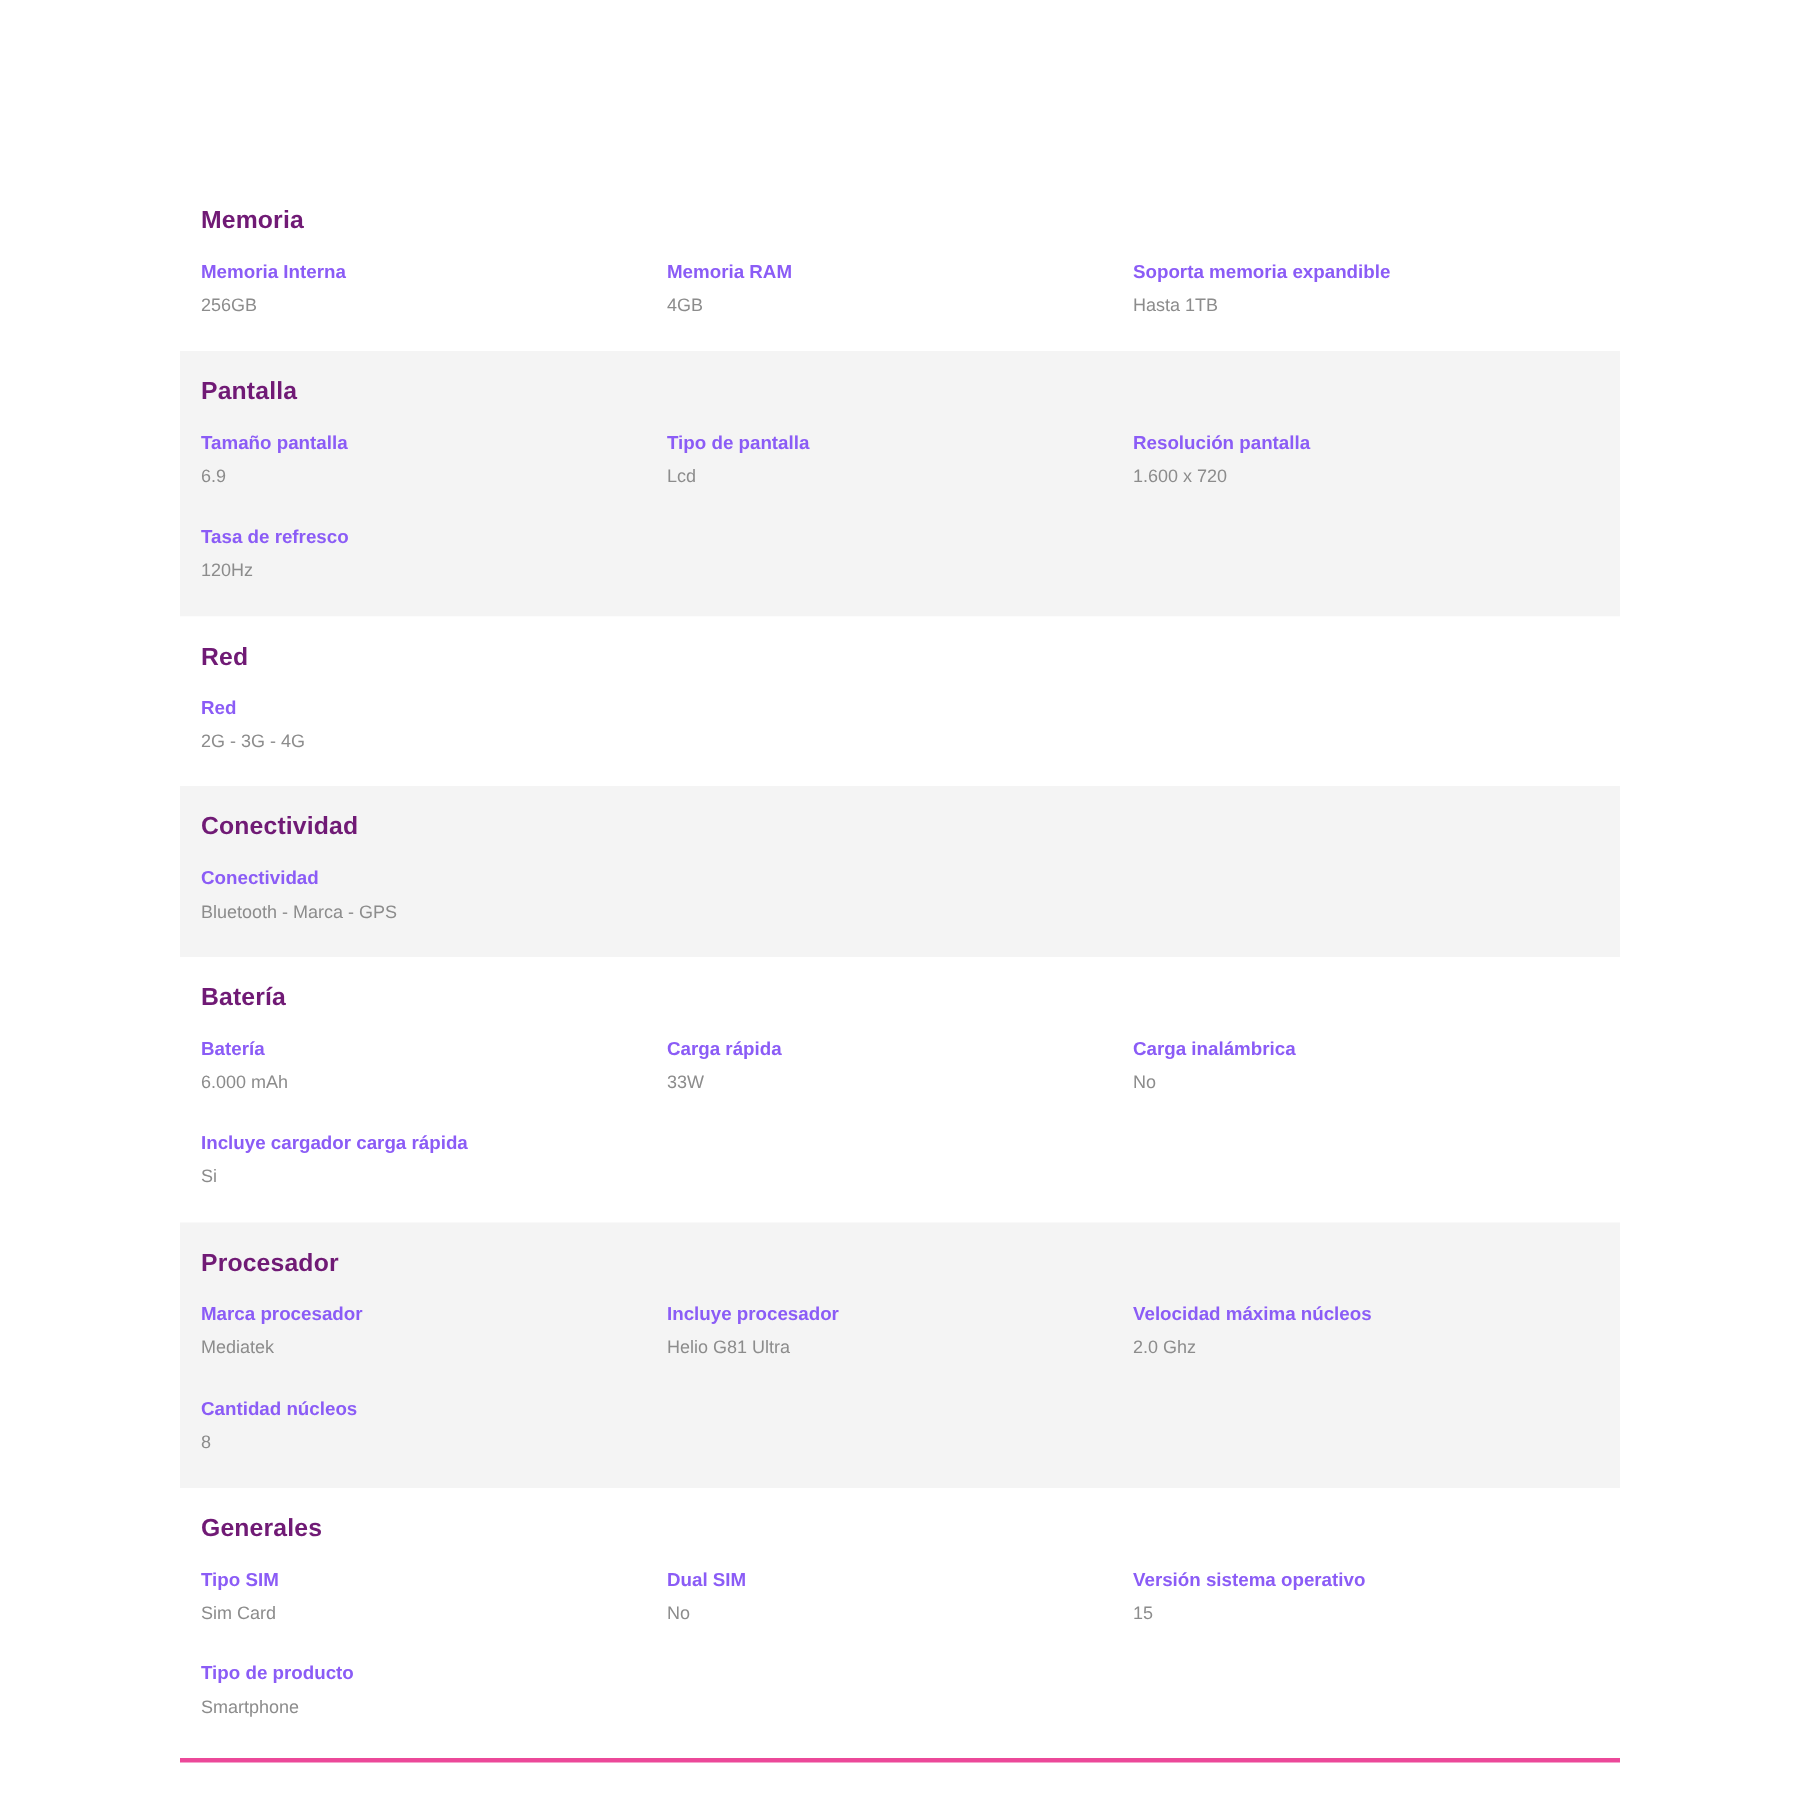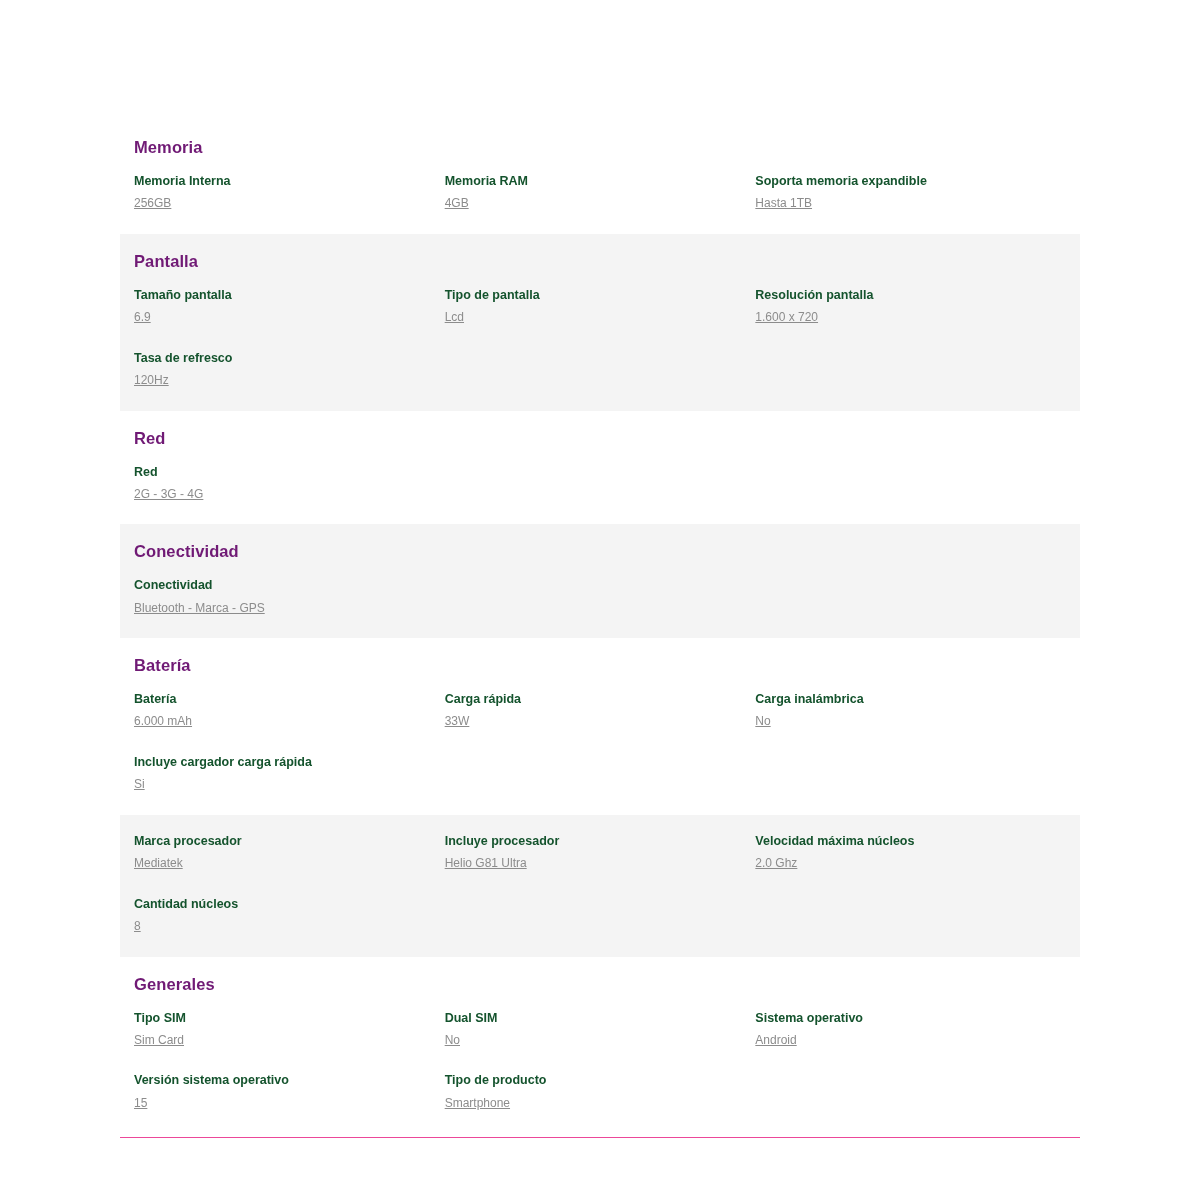--- a/index.html
+++ b/index.html
@@ -26,21 +26,21 @@
 
   .spec-section.shaded {
     background: #f4f4f4;
   }
 
   .spec-section.plain {
     background: #ffffff;
   }
 
   .spec-section.last {
-    border-bottom: 1px solid #ec4899;
+    border-bottom: 3px solid #ec4899;
     padding-bottom: 26px;
   }
 
   .section-title {
     font-size: 16.5px;
     font-weight: bold;
     color: #701a75;
     letter-spacing: 0.1px;
     margin: 0 0 16px 0;
   }
@@ -52,30 +52,29 @@
     row-gap: 24px;
   }
 
   .spec-item {
     padding-right: 20px;
   }
 
   .spec-label {
     font-size: 12.5px;
     font-weight: bold;
-    color: #14532d;
+    color: #8b5cf6;
     line-height: 1.3;
     margin-bottom: 7px;
   }
 
   .spec-value {
     font-size: 12px;
     color: #8c8c8c;
     line-height: 1.3;
-    text-decoration: underline;
   }
 </style>
 </head>
 <body>
 
 <div id="specs-sheet">
     <div class="spec-section plain">
       <div class="section-title">Memoria</div>
       <div class="spec-grid">
         <div class="spec-item">
@@ -146,20 +145,21 @@
           <div class="spec-label">Carga inalámbrica</div>
           <div class="spec-value">No</div>
         </div>
         <div class="spec-item">
           <div class="spec-label">Incluye cargador carga rápida</div>
           <div class="spec-value">Si</div>
         </div>
       </div>
     </div>
     <div class="spec-section shaded">
+      <div class="section-title">Procesador</div>
       <div class="spec-grid">
         <div class="spec-item">
           <div class="spec-label">Marca procesador</div>
           <div class="spec-value">Mediatek</div>
         </div>
         <div class="spec-item">
           <div class="spec-label">Incluye procesador</div>
           <div class="spec-value">Helio G81 Ultra</div>
         </div>
         <div class="spec-item">
@@ -177,24 +177,20 @@
       <div class="spec-grid">
         <div class="spec-item">
           <div class="spec-label">Tipo SIM</div>
           <div class="spec-value">Sim Card</div>
         </div>
         <div class="spec-item">
           <div class="spec-label">Dual SIM</div>
           <div class="spec-value">No</div>
         </div>
         <div class="spec-item">
-          <div class="spec-label">Sistema operativo</div>
-          <div class="spec-value">Android</div>
-        </div>
-        <div class="spec-item">
           <div class="spec-label">Versión sistema operativo</div>
           <div class="spec-value">15</div>
         </div>
         <div class="spec-item">
           <div class="spec-label">Tipo de producto</div>
           <div class="spec-value">Smartphone</div>
         </div>
       </div>
     </div>
   </div>

